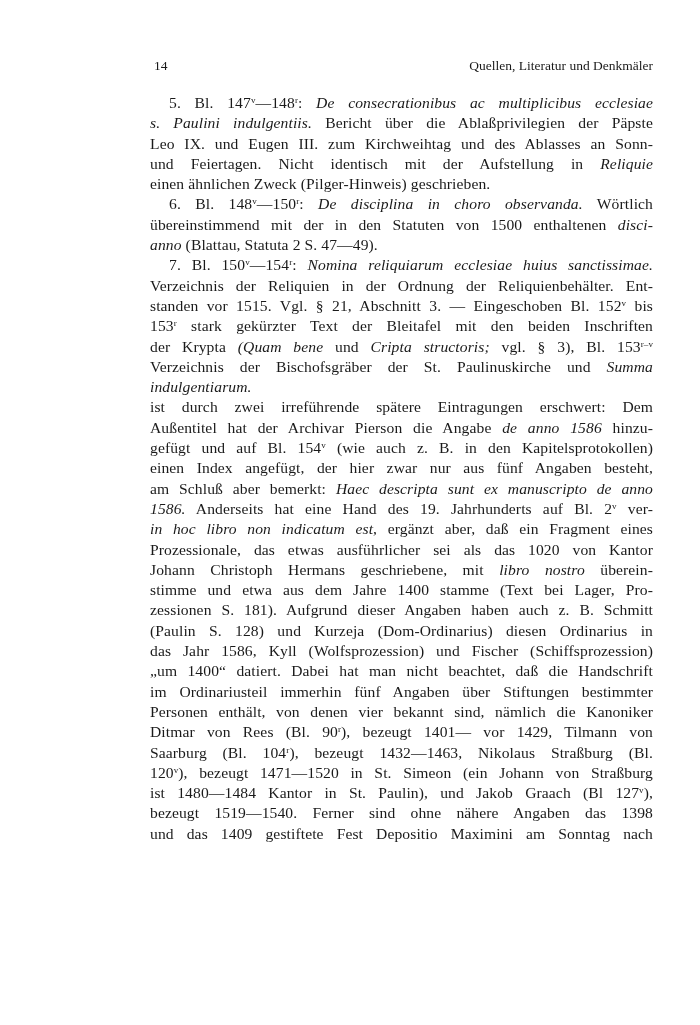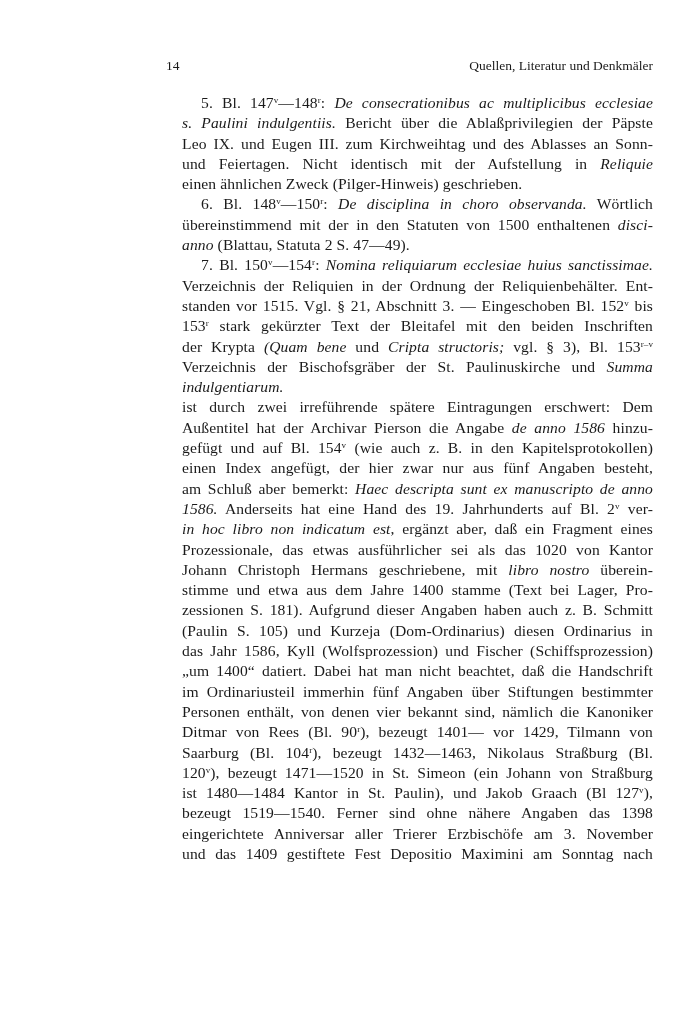--- a/index.html
+++ b/index.html
@@ -1,22 +1,22 @@
 <!DOCTYPE html>
 <html><head>
 <meta charset="utf-8">
 <style>
   html, body { margin: 0; padding: 0; background: #ffffff; }
   body { width: 700px; height: 1025px; position: relative; overflow: hidden;
          font-family: "Liberation Serif", "DejaVu Serif", serif; color: #1a1a1a; }
   .page { position: absolute; left: 150px; top: 58px; width: 503px; }
   .running-head { position: relative; height: 22px; font-size: 13.5px; }
-  .page-number { position: absolute; left: 16px; top: 0; }
+  .page-number { position: absolute; left: 4px; top: 0; }
   .running-title { position: absolute; left: 0; right: 0; top: 0; text-align: right; }
-  .body { margin-top: 13px; margin-left: 32px; }
+  .body { margin-top: 13px; }
   .line { height: 20.3px; line-height: 20.3px; font-size: 15.6px; white-space: nowrap;
           text-align: justify; text-align-last: justify; letter-spacing: 0.1px; }
   .line.last { text-align-last: left; }
   .line.indent { padding-left: 19px; }
   i { font-style: italic; }
   sup { font-size: 9px; vertical-align: 5px; line-height: 0; }
 </style>
 </head>
 <body>
 
@@ -45,26 +45,25 @@
       <div class="line">Außentitel hat der Archivar Pierson die Angabe <i>de anno 1586</i> hinzu-</div>
       <div class="line">gefügt und auf Bl. 154<sup>v</sup> (wie auch z. B. in den Kapitelsprotokollen)</div>
       <div class="line">einen Index angefügt, der hier zwar nur aus fünf Angaben besteht,</div>
       <div class="line">am Schluß aber bemerkt: <i>Haec descripta sunt ex manuscripto de anno</i></div>
       <div class="line"><i>1586.</i> Anderseits hat eine Hand des 19. Jahrhunderts auf Bl. 2<sup>v</sup> ver-</div>
       <div class="line"><i>in hoc libro non indicatum est</i>, ergänzt aber, daß ein Fragment eines</div>
       <div class="line">Prozessionale, das etwas ausführlicher sei als das 1020 von Kantor</div>
       <div class="line">Johann Christoph Hermans geschriebene, mit <i>libro nostro</i> überein-</div>
       <div class="line">stimme und etwa aus dem Jahre 1400 stamme (Text bei Lager, Pro-</div>
       <div class="line">zessionen S. 181). Aufgrund dieser Angaben haben auch z. B. Schmitt</div>
-      <div class="line">(Paulin S. 105) und Kurzeja (Dom-Ordinarius) diesen Ordinarius in</div>
+      <div class="line">(Paulin S. 128) und Kurzeja (Dom-Ordinarius) diesen Ordinarius in</div>
       <div class="line">das Jahr 1586, Kyll (Wolfsprozession) und Fischer (Schiffsprozession)</div>
       <div class="line">„um 1400“ datiert. Dabei hat man nicht beachtet, daß die Handschrift</div>
       <div class="line">im Ordinariusteil immerhin fünf Angaben über Stiftungen bestimmter</div>
       <div class="line">Personen enthält, von denen vier bekannt sind, nämlich die Kanoniker</div>
       <div class="line">Ditmar von Rees (Bl. 90<sup>r</sup>), bezeugt 1401— vor 1429, Tilmann von</div>
       <div class="line">Saarburg (Bl. 104<sup>r</sup>), bezeugt 1432—1463, Nikolaus Straßburg (Bl.</div>
       <div class="line">120<sup>v</sup>), bezeugt 1471—1520 in St. Simeon (ein Johann von Straßburg</div>
       <div class="line">ist 1480—1484 Kantor in St. Paulin), und Jakob Graach (Bl 127<sup>v</sup>),</div>
       <div class="line">bezeugt 1519—1540. Ferner sind ohne nähere Angaben das 1398</div>
-      <div class="line">eingerichtete Anniversar aller Trierer Erzbischöfe am 3. November</div>
       <div class="line">und das 1409 gestiftete Fest Depositio Maximini am Sonntag nach</div>
     </div>
 </div>
 
 </body></html>

